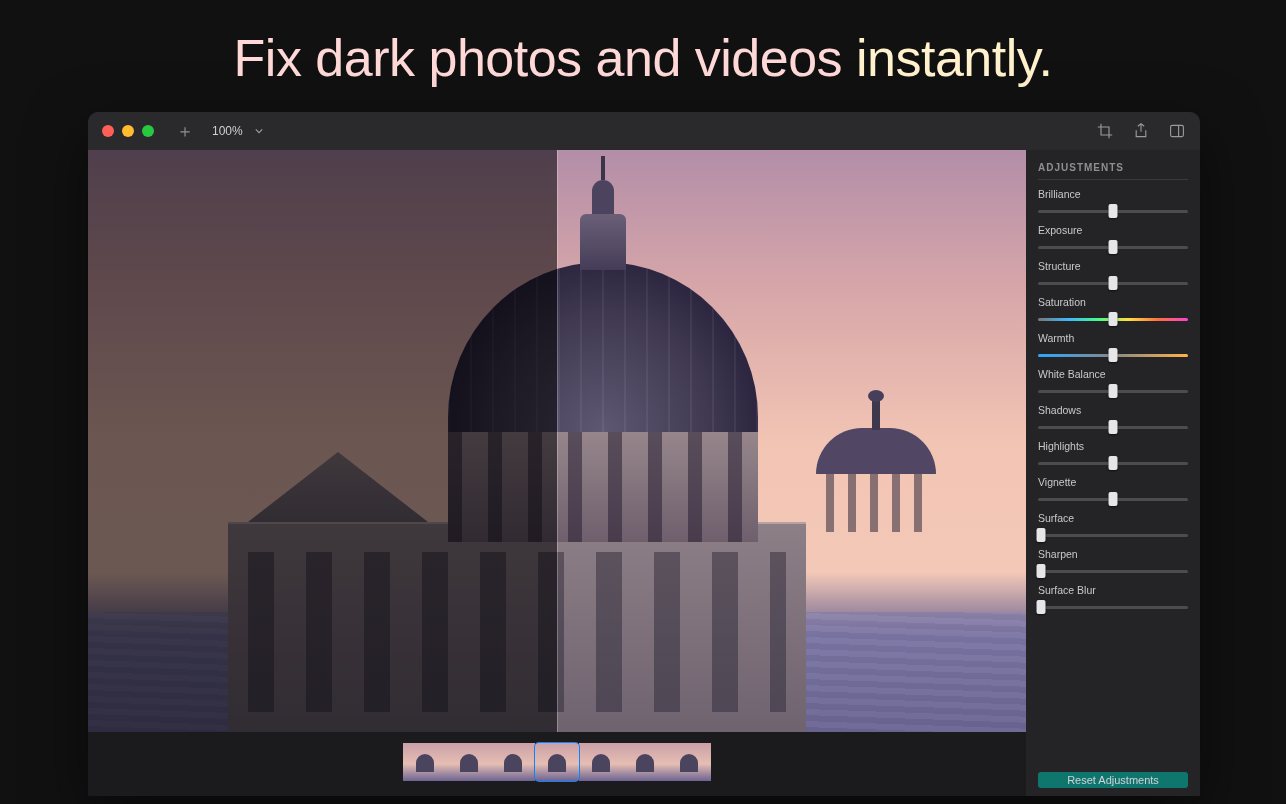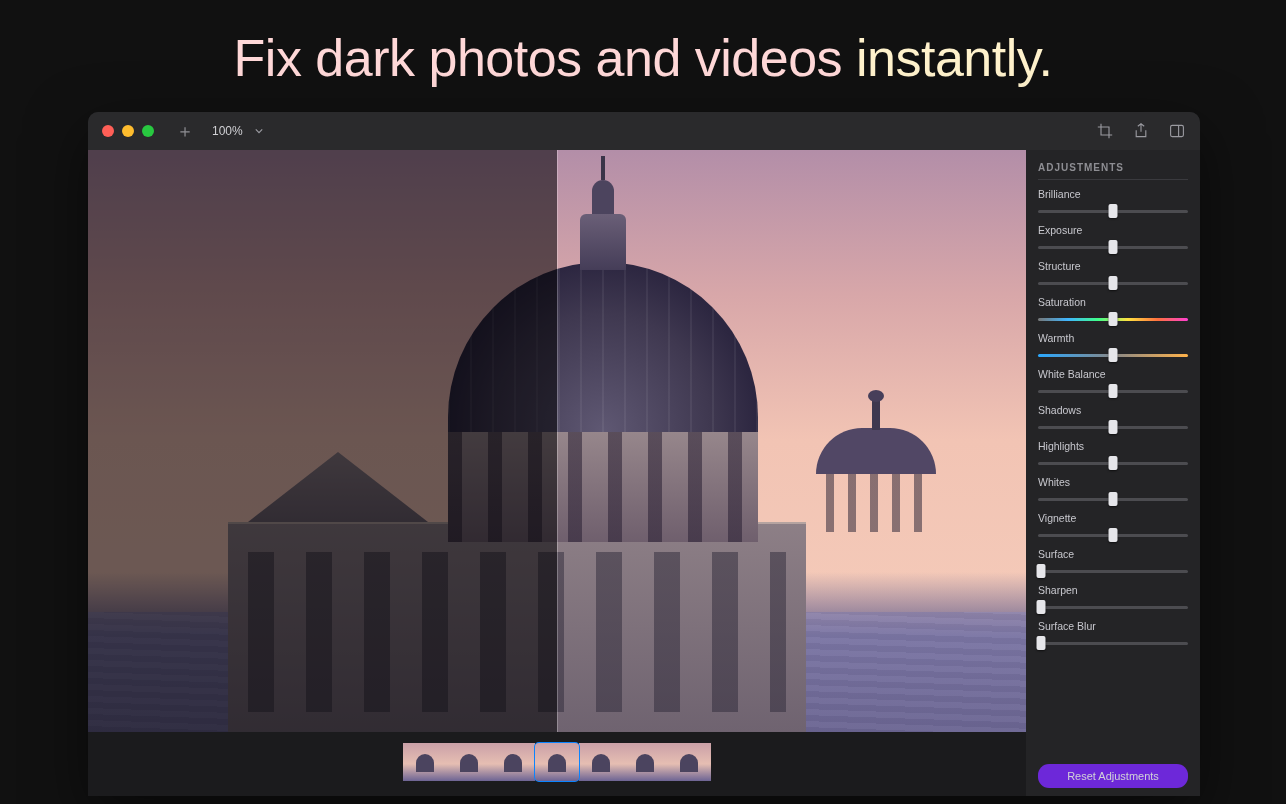--- a/index.html
+++ b/index.html
@@ -94,21 +94,21 @@
   .panel-title { font-size: 10px; letter-spacing: 1px; color:#8e8e93; font-weight:600; margin-bottom: 6px;}
   .panel-hr { height:1px; background:#3a3a3e; margin-bottom: 8px;}
   .adj { margin-bottom: 6px;}
   .adj-label { font-size: 10.5px; color:#c8c8ce; margin-bottom: 4px;}
   .track { position:relative; height:3px; border-radius:2px; background:#4c4c50;}
   .track.sat { background: linear-gradient(90deg,#777,#3fb6ff,#3fff8a,#ffe13f,#ff6f3f,#ff3fd2);}
   .track.vib { background: linear-gradient(90deg,#777 0%,#777 50%,#3fb6ff 60%,#3fff8a 72%,#ffe13f 84%,#ff3fd2 100%);}
   .track.warm { background: linear-gradient(90deg,#2aa8ff 0%, #888 50%, #ffb24a 100%);}
   .knob { position:absolute; top:50%; width:9px; height:14px; background:#e6e6ea;
           border-radius:2px; transform:translate(-50%,-50%); box-shadow:0 1px 2px rgba(0,0,0,.6); cursor:grab;}
-  .reset-btn { margin-top:auto; height:24px; border-radius:11px; background:#6d28d9;
+  .reset-btn { margin-top:auto; height:16px; border-radius:3px; background:#0f766e;
                color:#d2d2d8; font-size:11px; border:none; cursor:pointer;}
 
   .slider-wrap{position:relative;height:14px;display:flex;align-items:center;}
 </style>
 </head>
 <body>
 
 <div class="hero">
   <span class="w1">Fix dark photos and videos </span><span class="w2">instantly.</span>
 </div>
@@ -261,28 +261,20 @@
           </div>
           <div class="adj">
             <div class="adj-label">Highlights</div>
             <div class="slider-wrap">
               <div class="track " style="width: 100%;">
                 <div class="knob" style="left: 50%;"></div>
               </div>
             </div>
           </div>
           <div class="adj">
-            <div class="adj-label">Whites</div>
-            <div class="slider-wrap">
-              <div class="track " style="width: 100%;">
-                <div class="knob" style="left: 50%;"></div>
-              </div>
-            </div>
-          </div>
-          <div class="adj">
             <div class="adj-label">Vignette</div>
             <div class="slider-wrap">
               <div class="track " style="width: 100%;">
                 <div class="knob" style="left: 50%;"></div>
               </div>
             </div>
           </div>
           <div class="adj">
             <div class="adj-label">Surface</div>
             <div class="slider-wrap">

